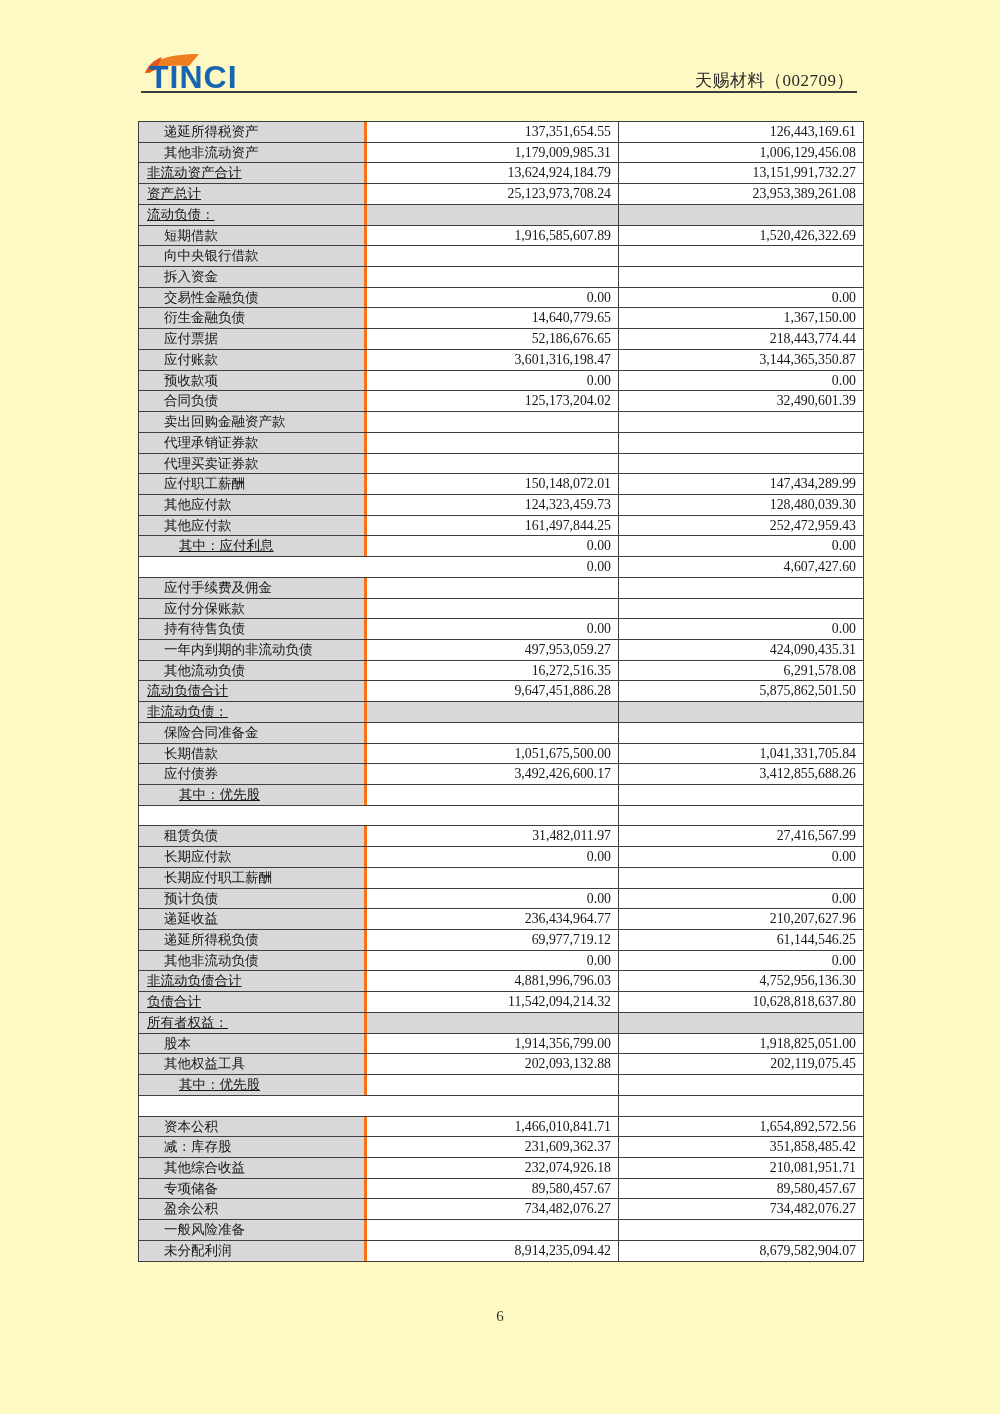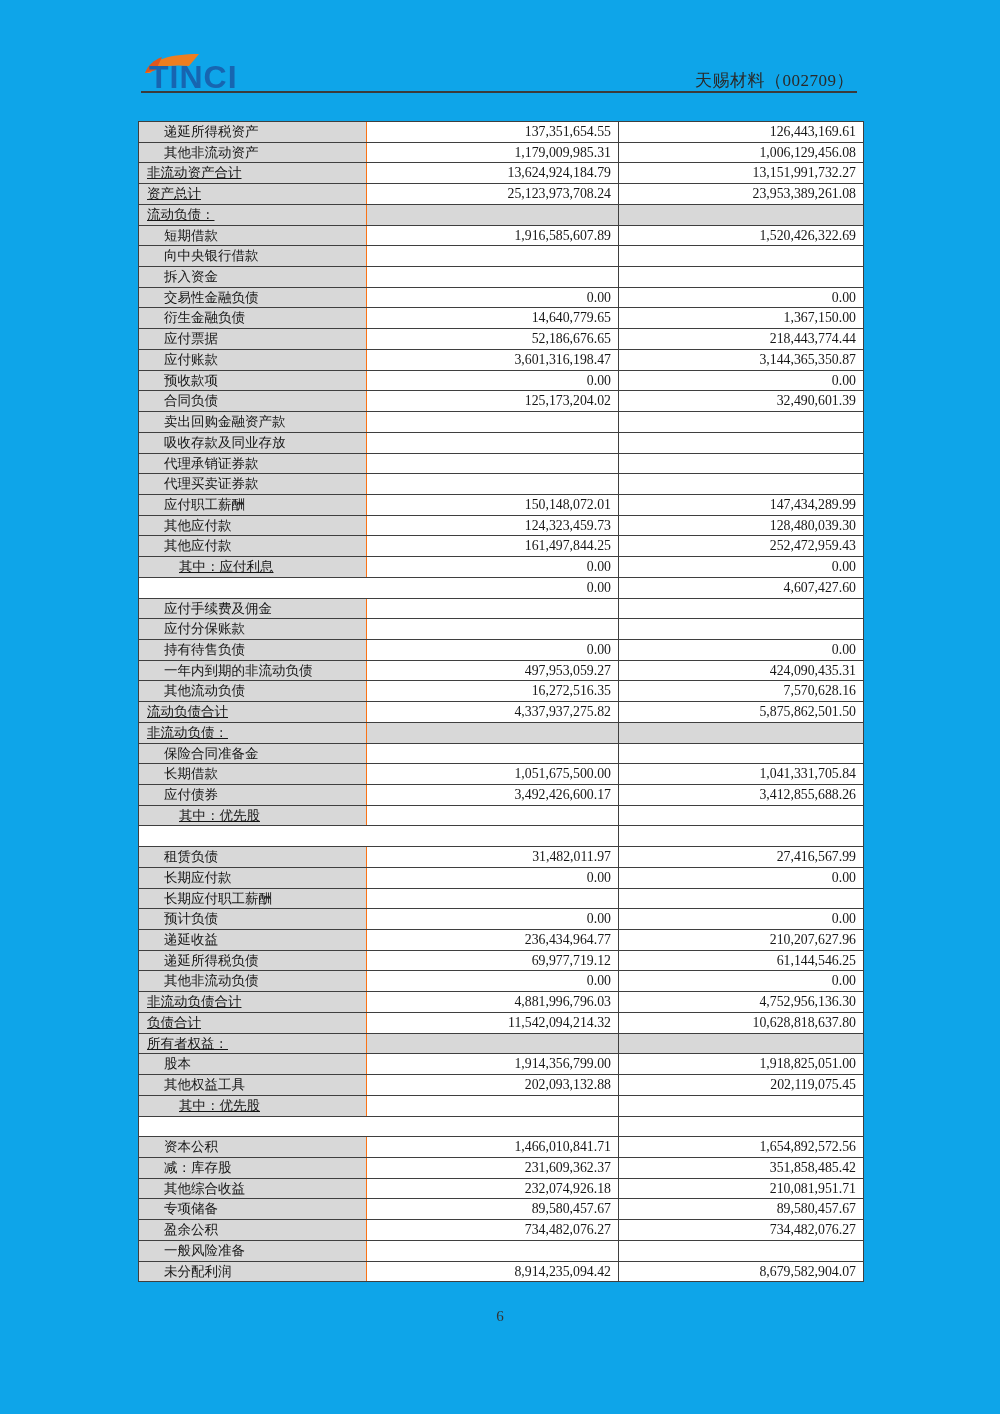--- a/index.html
+++ b/index.html
@@ -4,21 +4,21 @@
 <style>
   html,body{margin:0;padding:0;}
   body{
     width:1000px;height:1414px;
     background:#ffffff;
     font-family:"Liberation Serif","DejaVu Serif",serif;
     color:#161616;
     position:relative;
     overflow:hidden;
   }
-  .page{position:absolute;inset:0;background:#0ea5e9;}
+  .page{position:absolute;inset:0;background:#fef9c3;}
 
   
   .logo{position:absolute;left:142px;top:52px;width:128px;height:40px;}
   .header-company{
     position:absolute;top:69px;right:146px;
     font-size:17px;letter-spacing:0.5px;color:#2a2a2a;
   }
   .header-rule{
     position:absolute;top:91px;left:141px;width:716px;
     border-top:2px solid #3b3b3b;height:0;
@@ -33,21 +33,21 @@
   .trow{
     display:flex;height:20.72px;box-sizing:border-box;
     border-bottom:1px solid #3f3f3f;background:#ffffff;
   }
   .cell{
     box-sizing:border-box;overflow:hidden;white-space:nowrap;
     font-size:13.5px;line-height:19.5px;
   }
   .lab{
     width:228px;background:#d8d8d8;
-    border-right:1px solid #f97316;
+    border-right:3px solid #f97316;
   }
   .val{
     width:252px;text-align:right;padding-right:7px;
     border-right:1px solid #3f3f3f;
     font-size:13.8px;
   }
   .val.v2{width:244px;border-right:none;flex:1;}
   .trow.section .val{background:#d8d8d8;}
   .ind0{padding-left:8px;text-decoration:underline;}
   .ind1{padding-left:25px;}
@@ -148,25 +148,20 @@
           <div class="cell lab ind1">合同负债</div>
           <div class="cell val">125,173,204.02</div>
           <div class="cell val v2">32,490,601.39</div>
         </div>
         <div class="trow">
           <div class="cell lab ind1">卖出回购金融资产款</div>
           <div class="cell val"></div>
           <div class="cell val v2"></div>
         </div>
         <div class="trow">
-          <div class="cell lab ind1">吸收存款及同业存放</div>
-          <div class="cell val"></div>
-          <div class="cell val v2"></div>
-        </div>
-        <div class="trow">
           <div class="cell lab ind1">代理承销证券款</div>
           <div class="cell val"></div>
           <div class="cell val v2"></div>
         </div>
         <div class="trow">
           <div class="cell lab ind1">代理买卖证券款</div>
           <div class="cell val"></div>
           <div class="cell val v2"></div>
         </div>
         <div class="trow">
@@ -210,25 +205,25 @@
           <div class="cell val v2">0.00</div>
         </div>
         <div class="trow">
           <div class="cell lab ind1">一年内到期的非流动负债</div>
           <div class="cell val">497,953,059.27</div>
           <div class="cell val v2">424,090,435.31</div>
         </div>
         <div class="trow">
           <div class="cell lab ind1">其他流动负债</div>
           <div class="cell val">16,272,516.35</div>
-          <div class="cell val v2">7,570,628.16</div>
+          <div class="cell val v2">6,291,578.08</div>
         </div>
         <div class="trow">
           <div class="cell lab ind0">流动负债合计</div>
-          <div class="cell val">4,337,937,275.82</div>
+          <div class="cell val">9,647,451,886.28</div>
           <div class="cell val v2">5,875,862,501.50</div>
         </div>
         <div class="trow section">
           <div class="cell lab ind0">非流动负债：</div>
           <div class="cell val"></div>
           <div class="cell val v2"></div>
         </div>
         <div class="trow">
           <div class="cell lab ind1">保险合同准备金</div>
           <div class="cell val"></div>

